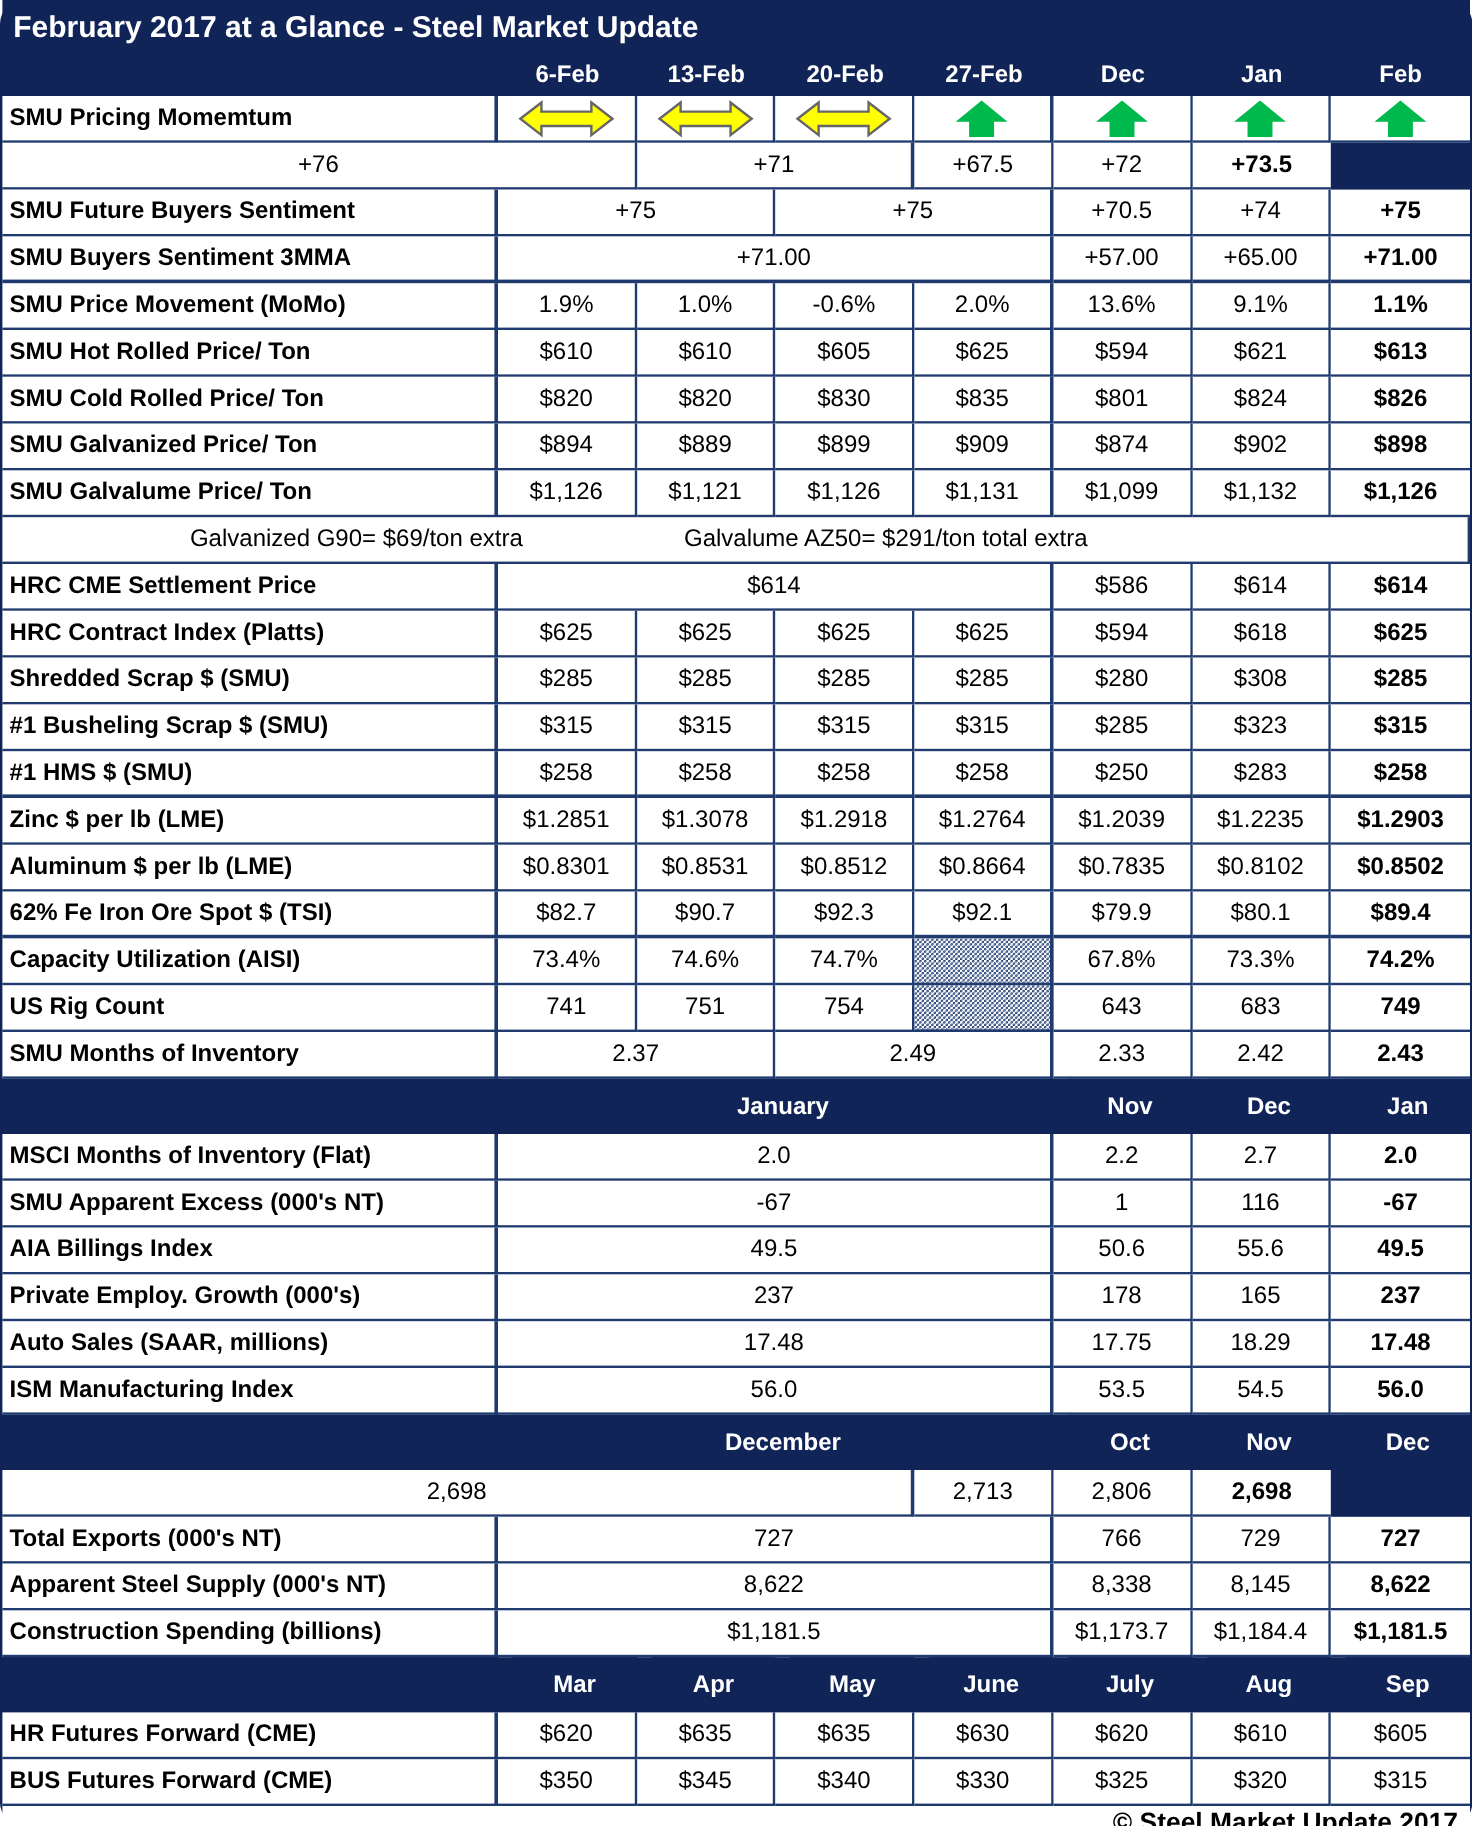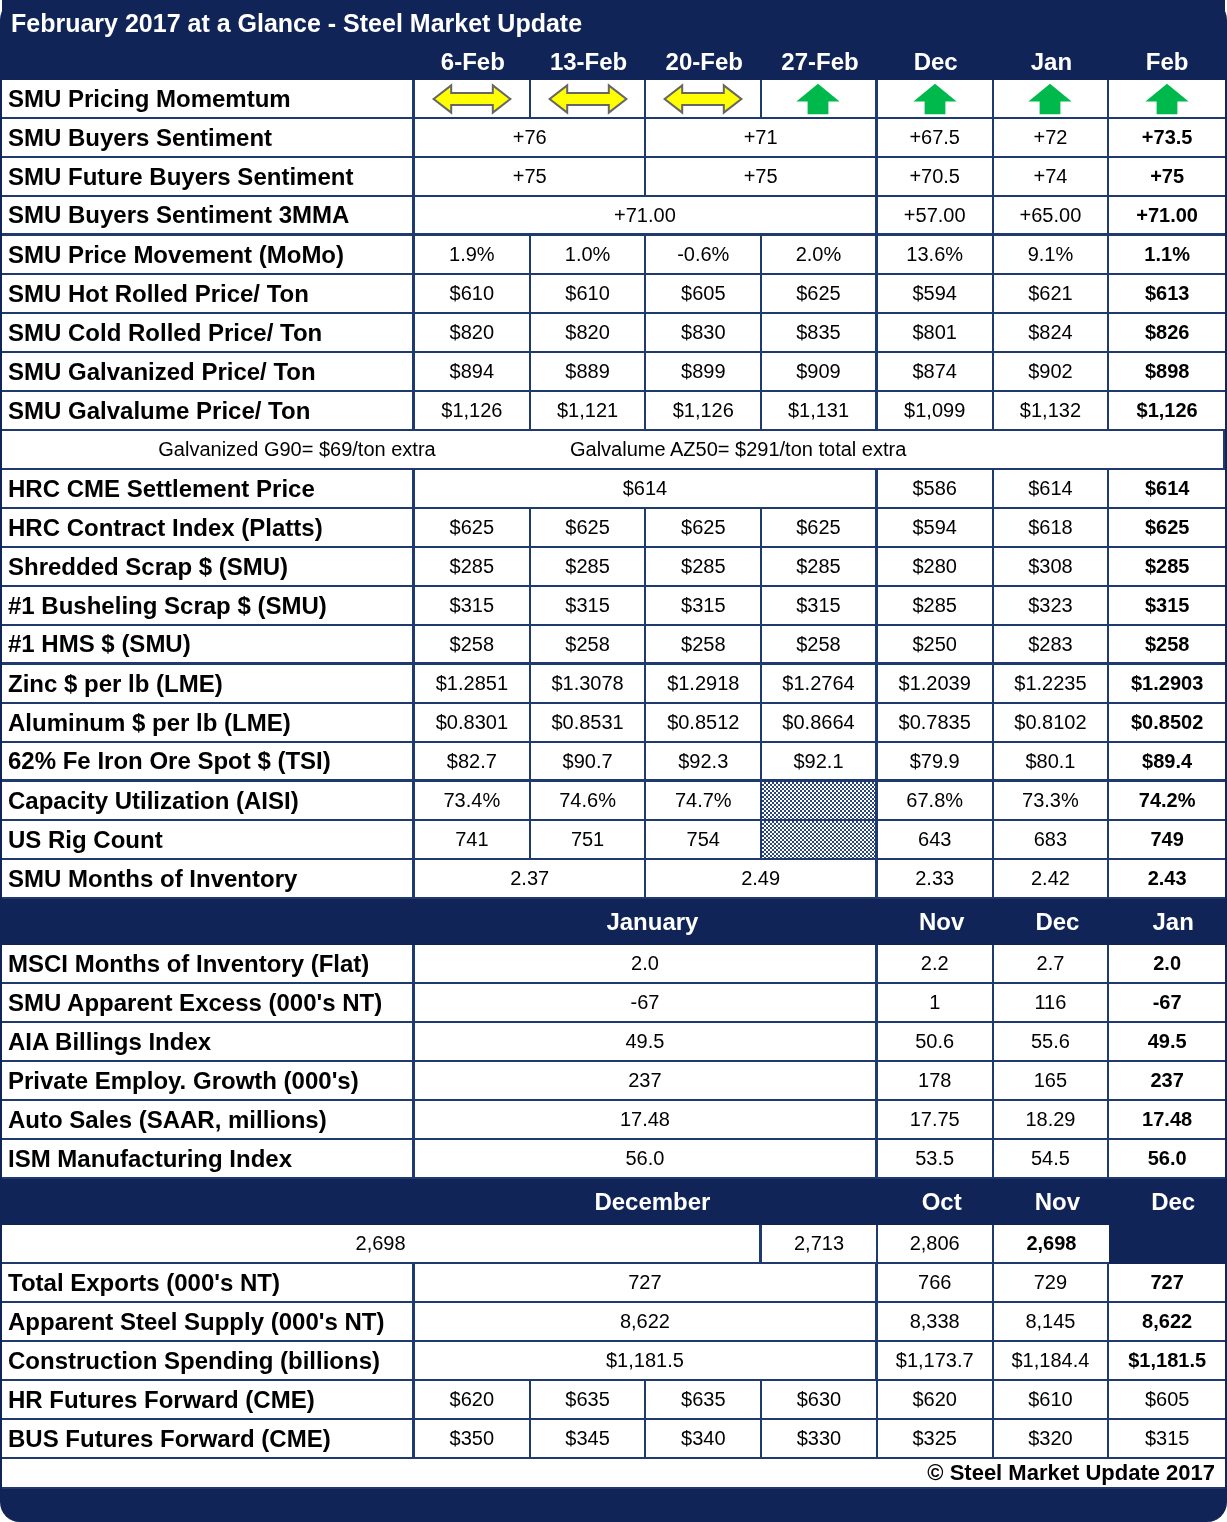--- a/index.html
+++ b/index.html
@@ -20,35 +20,35 @@
     display:grid;
     grid-template-columns:413px repeat(7,1fr);
     box-sizing:border-box;
   }
   .h39{height:39px;}
   .h36{height:36px;}
   .h38{height:46px;gap:12px;}
   .h30{height:30px;}
   
   .head .cell{
-    background:var(--navy,#102457);color:#fff;font-weight:bold;font-size:24px;
+    background:var(--navy,#102457);color:#fff;font-weight:bold;font-size:20px;
     display:flex;align-items:center;justify-content:center;
     border:none;
   }
   
   .data .cell, .mom .cell, .note-cell, .foot-cell{
     background:#fff;color:#000;font-size:20px;
     display:flex;align-items:center;justify-content:center;
     border-right:2px solid var(--line,#1f3a6e);
     border-bottom:2px solid var(--line,#1f3a6e);
     box-sizing:border-box;
     overflow:hidden;white-space:nowrap;
   }
   .data .label, .mom .label{
-    justify-content:flex-start;font-weight:bold;font-size:24px;
+    justify-content:flex-start;font-weight:bold;font-size:20px;
     padding-left:6px;border-right:3px solid var(--line,#1f3a6e);
   }
   .cell.last{border-right:none;}
   .cell.thickR{border-right-width:3px;}
   .cell.bold{font-weight:bold;}
   .row.sep .cell{border-bottom-width:3px;}
   .cell.hatch{
     background:
       linear-gradient(45deg, #2a4679 25%, transparent 25%, transparent 75%, #2a4679 75%),
       linear-gradient(45deg, #2a4679 25%, #ffffff 25%, #ffffff 75%, #2a4679 75%);
@@ -118,21 +118,20 @@
     <polygon points="30,1 57,23 43,23 43,39 17,39 17,23 3,23" fill="#00b94d"></polygon>
           </svg>
         </div>
         <div class="cell last">
           <svg width="52" height="32" viewBox="0 0 60 40">
     <polygon points="30,1 57,23 43,23 43,39 17,39 17,23 3,23" fill="#00b94d"></polygon>
           </svg>
         </div>
       </div>
       <div class="row data h39">
-        <div class="cell label">SMU Buyers Sentiment</div>
         <div class="cell" style="grid-column: span 2;">+76</div>
         <div class="cell thickR" style="grid-column: span 2;">+71</div>
         <div class="cell">+67.5</div>
         <div class="cell">+72</div>
         <div class="cell bold last">+73.5</div>
       </div>
       <div class="row data h39">
         <div class="cell label">SMU Future Buyers Sentiment</div>
         <div class="cell" style="grid-column: span 2;">+75</div>
         <div class="cell thickR" style="grid-column: span 2;">+75</div>
@@ -384,20 +383,30 @@
         <div class="cell">8,145</div>
         <div class="cell bold last">8,622</div>
       </div>
       <div class="row data h39">
         <div class="cell label">Construction Spending (billions)</div>
         <div class="cell thickR" style="grid-column: span 4;">$1,181.5</div>
         <div class="cell">$1,173.7</div>
         <div class="cell">$1,184.4</div>
         <div class="cell bold last">$1,181.5</div>
       </div>
+      <div class="row head h38">
+        <div class="cell"></div>
+        <div class="cell">Mar</div>
+        <div class="cell">Apr</div>
+        <div class="cell">May</div>
+        <div class="cell">June</div>
+        <div class="cell">July</div>
+        <div class="cell">Aug</div>
+        <div class="cell">Sep</div>
+      </div>
       <div class="row data h39">
         <div class="cell label">HR Futures Forward (CME)</div>
         <div class="cell">$620</div>
         <div class="cell">$635</div>
         <div class="cell">$635</div>
         <div class="cell">$630</div>
         <div class="cell">$620</div>
         <div class="cell">$610</div>
         <div class="cell last">$605</div>
       </div>

